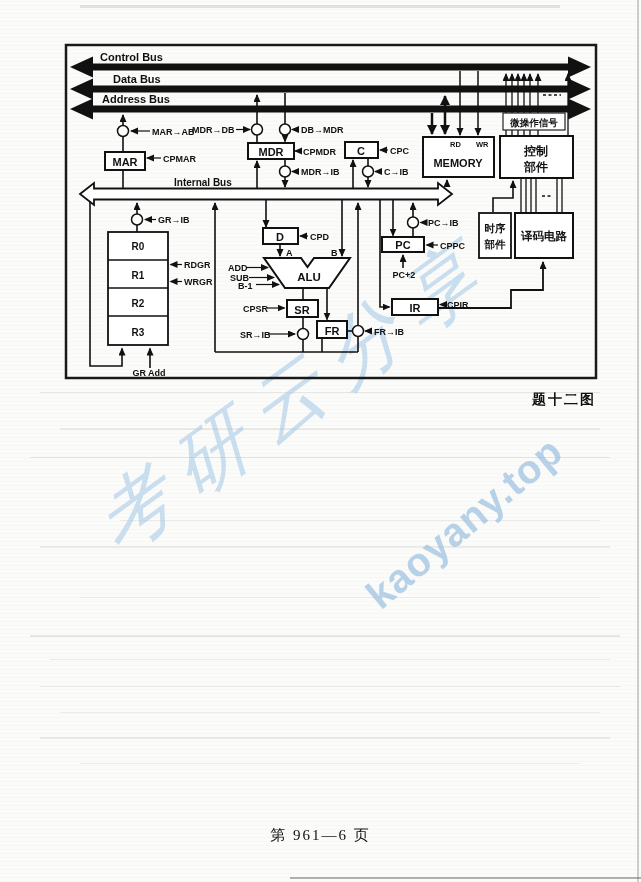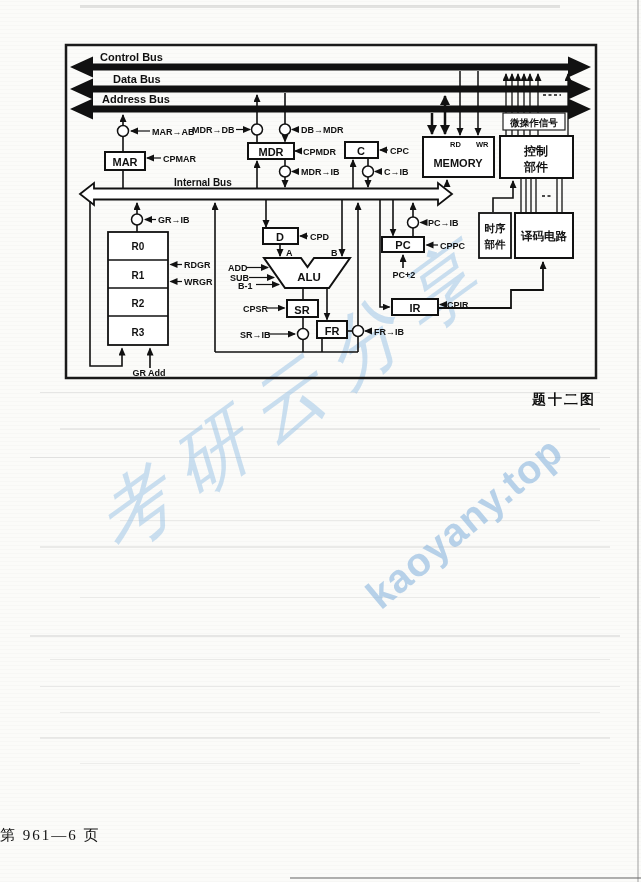--- a/index.html
+++ b/index.html
@@ -17,21 +17,21 @@
   }
   svg{position:absolute;left:0;top:0;}
   svg text{font-family:"Liberation Sans",sans-serif;fill:#111;}
   .sig{font-size:9px;font-weight:bold;}
   .blk{font-weight:bold;}
   .caption{
     position:absolute;left:66px;top:391px;width:530px;text-align:right;
     font-size:14px;font-weight:bold;letter-spacing:2px;
   }
   .footer{
-    position:absolute;left:0;top:826px;width:641px;text-align:left;
+    position:absolute;left:0;top:826px;width:641px;text-align:center;
     font-family:"Liberation Serif",serif;font-size:15px;letter-spacing:2px;
   }
   .wm-site{
     position:absolute;left:372px;top:578px;
     transform:rotate(-40deg);transform-origin:0 50%;
     font-size:40px;letter-spacing:1px;color:rgba(139,181,221,0.6);
     font-weight:bold;white-space:nowrap;
   }
   .wm-cn{
     position:absolute;left:104px;top:478px;height:110px;line-height:110px;

